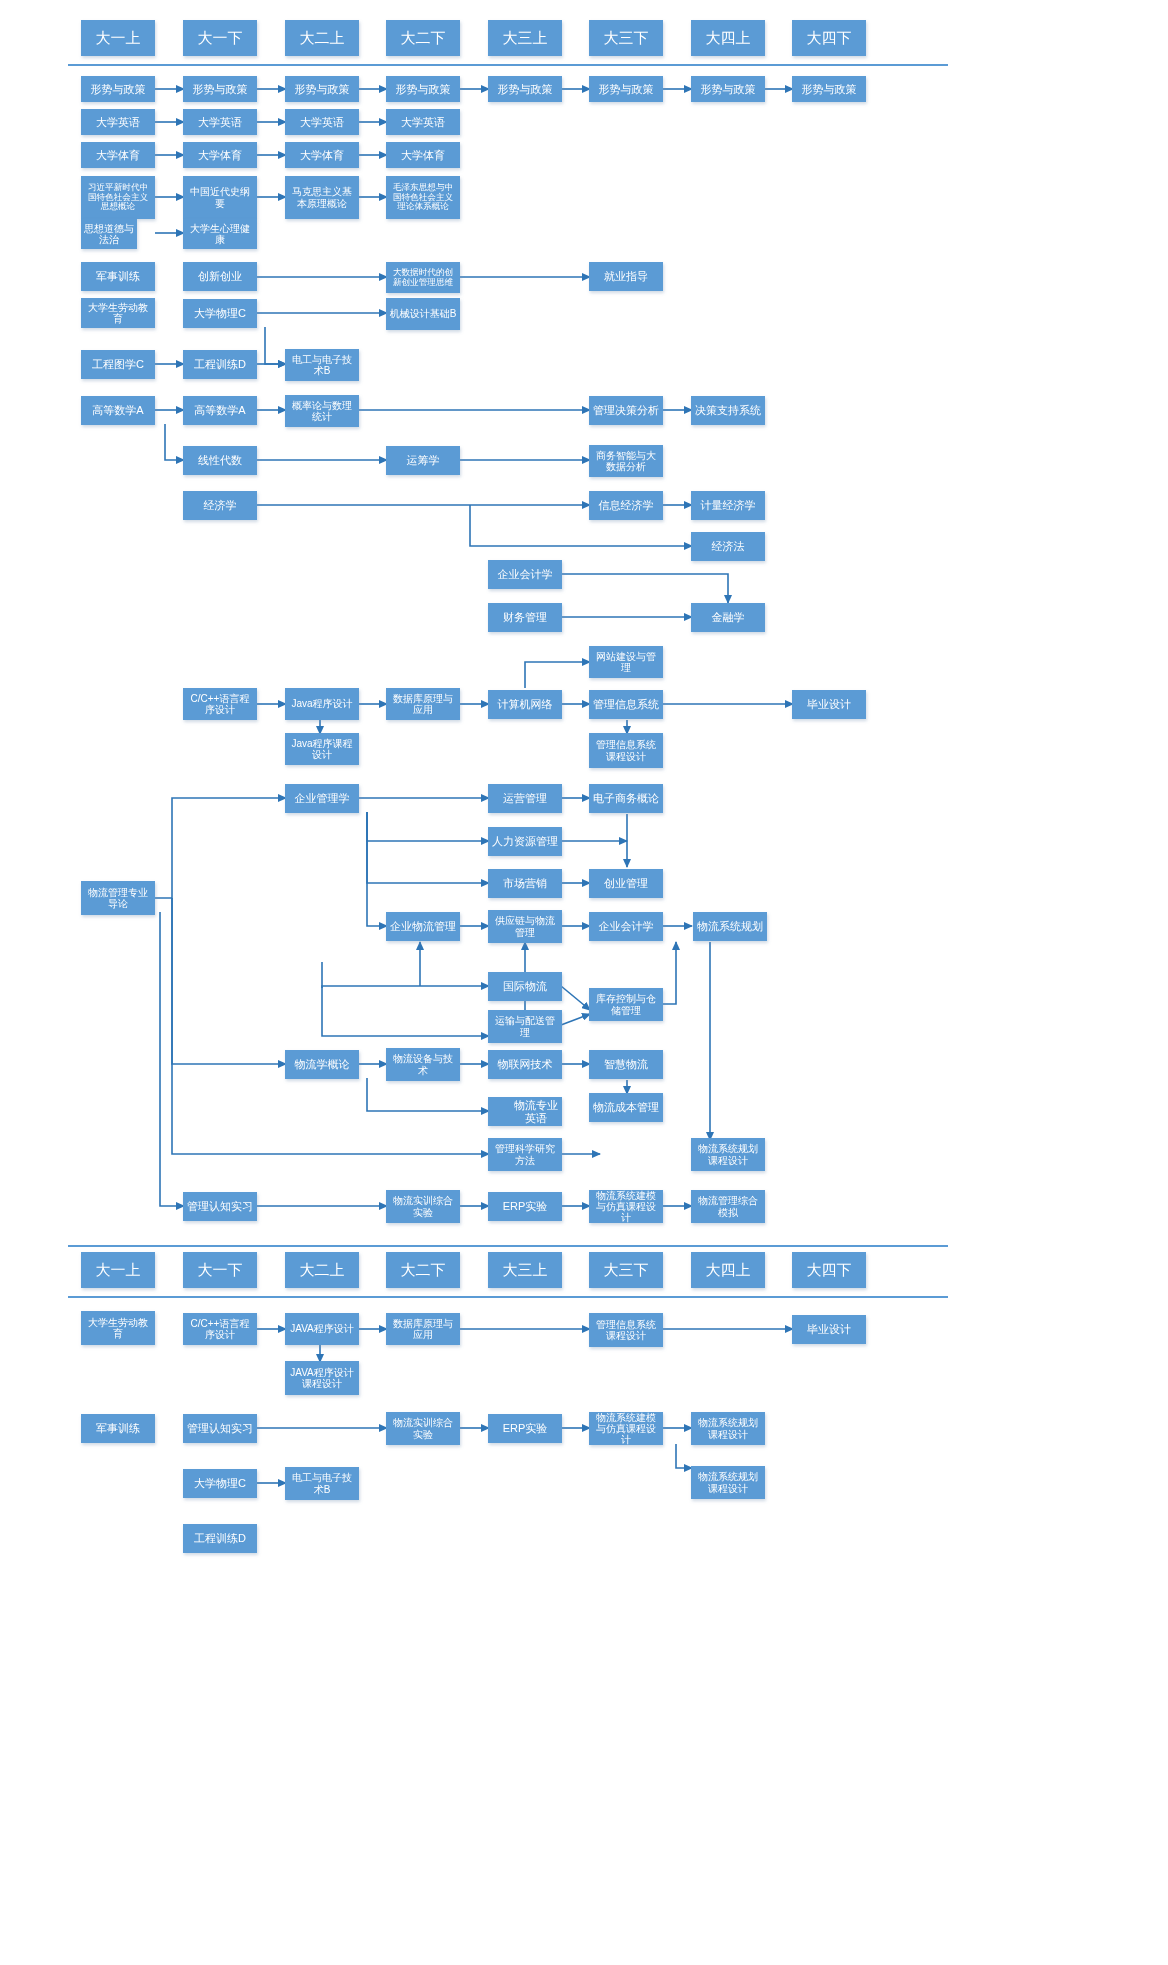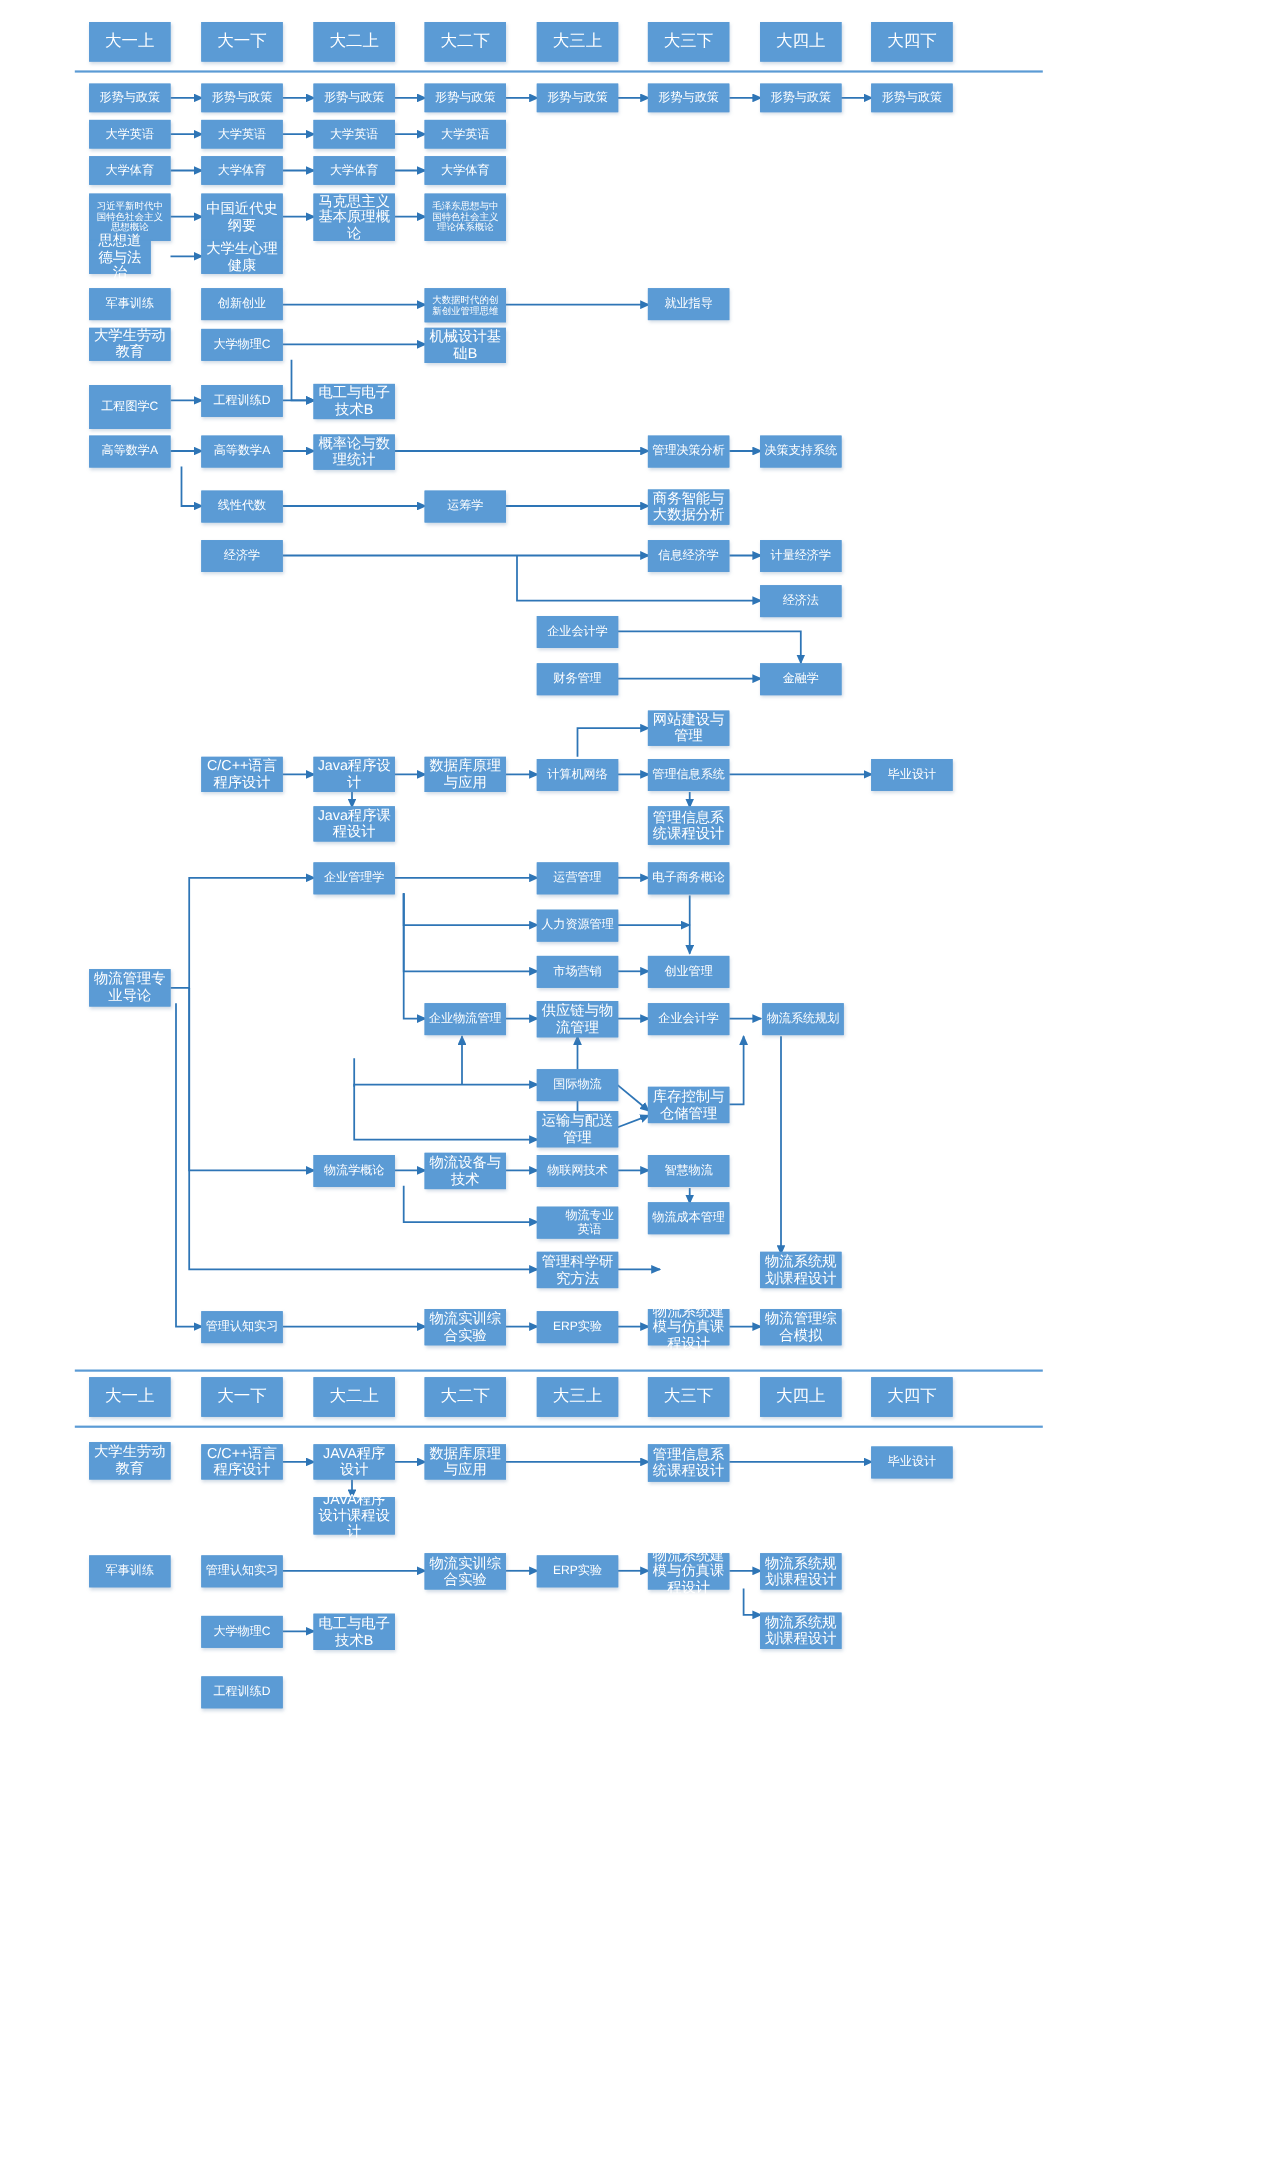--- a/index.html
+++ b/index.html
@@ -22,21 +22,21 @@
     letter-spacing:0px;
     box-shadow:1px 2px 3px rgba(120,150,180,.35);
     z-index:3;
   }
   .node span{display:block;padding:0 2px;}
   .sem{
     font-size:15px;
     background:#5b9bd5;
   }
   .course{font-size:11px;}
-  .small{font-size:13px;}
+  .small{font-size:10px;}
   .tiny{font-size:8.6px;}
   .rule{
     position:absolute;height:0;border-top:2px solid #5b9bd5;
     z-index:1;
   }
 </style>
 </head>
 <body>
 
 <div id="stage">
@@ -308,21 +308,21 @@
   <div class="node small" style="left:81px;top:298px;width:74px;height:30px;">
       <span>大学生劳动教育</span>
     </div>
   <div class="node course" style="left:183px;top:299px;width:74px;height:29px;">
       <span>大学物理C</span>
     </div>
   <div class="node small" style="left:386px;top:298px;width:74px;height:32px;">
       <span>机械设计基础B</span>
     </div>
 
-  <div class="node course" style="left:81px;top:350px;width:74px;height:40px;">
+  <div class="node course" style="left:81px;top:350px;width:74px;height:29px;">
       <span>工程图学C</span>
     </div>
   <div class="node course" style="left:183px;top:350px;width:74px;height:29px;">
       <span>工程训练D</span>
     </div>
   <div class="node small" style="left:285px;top:349px;width:74px;height:32px;">
       <span>电工与电子技术B</span>
     </div>
 
   <div class="node course" style="left:81px;top:396px;width:74px;height:29px;">

